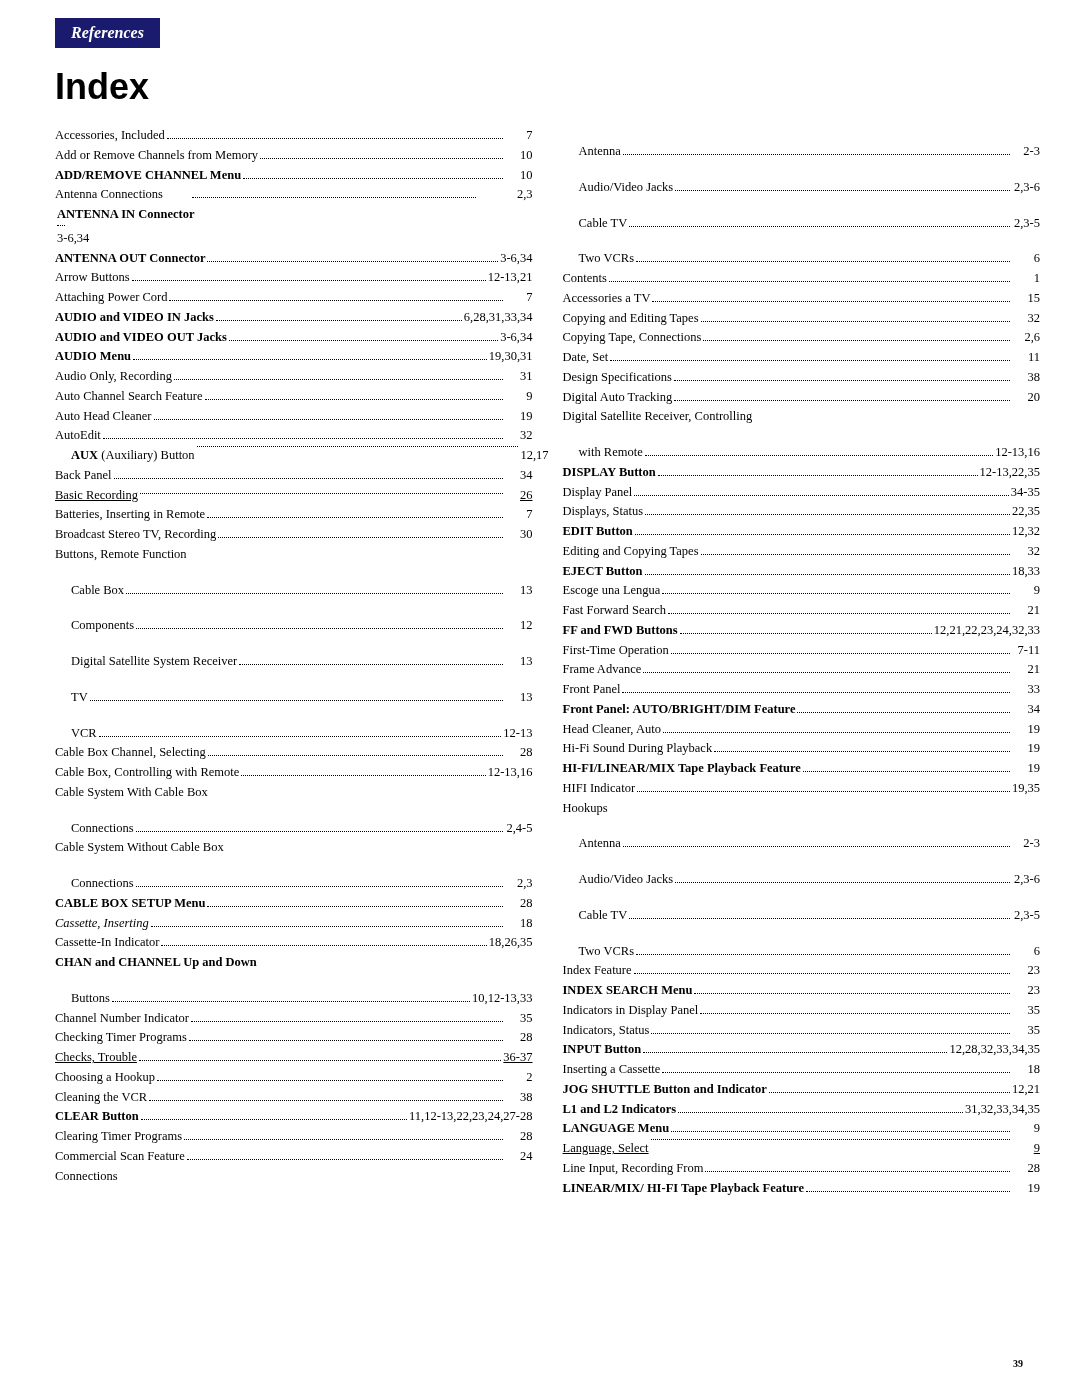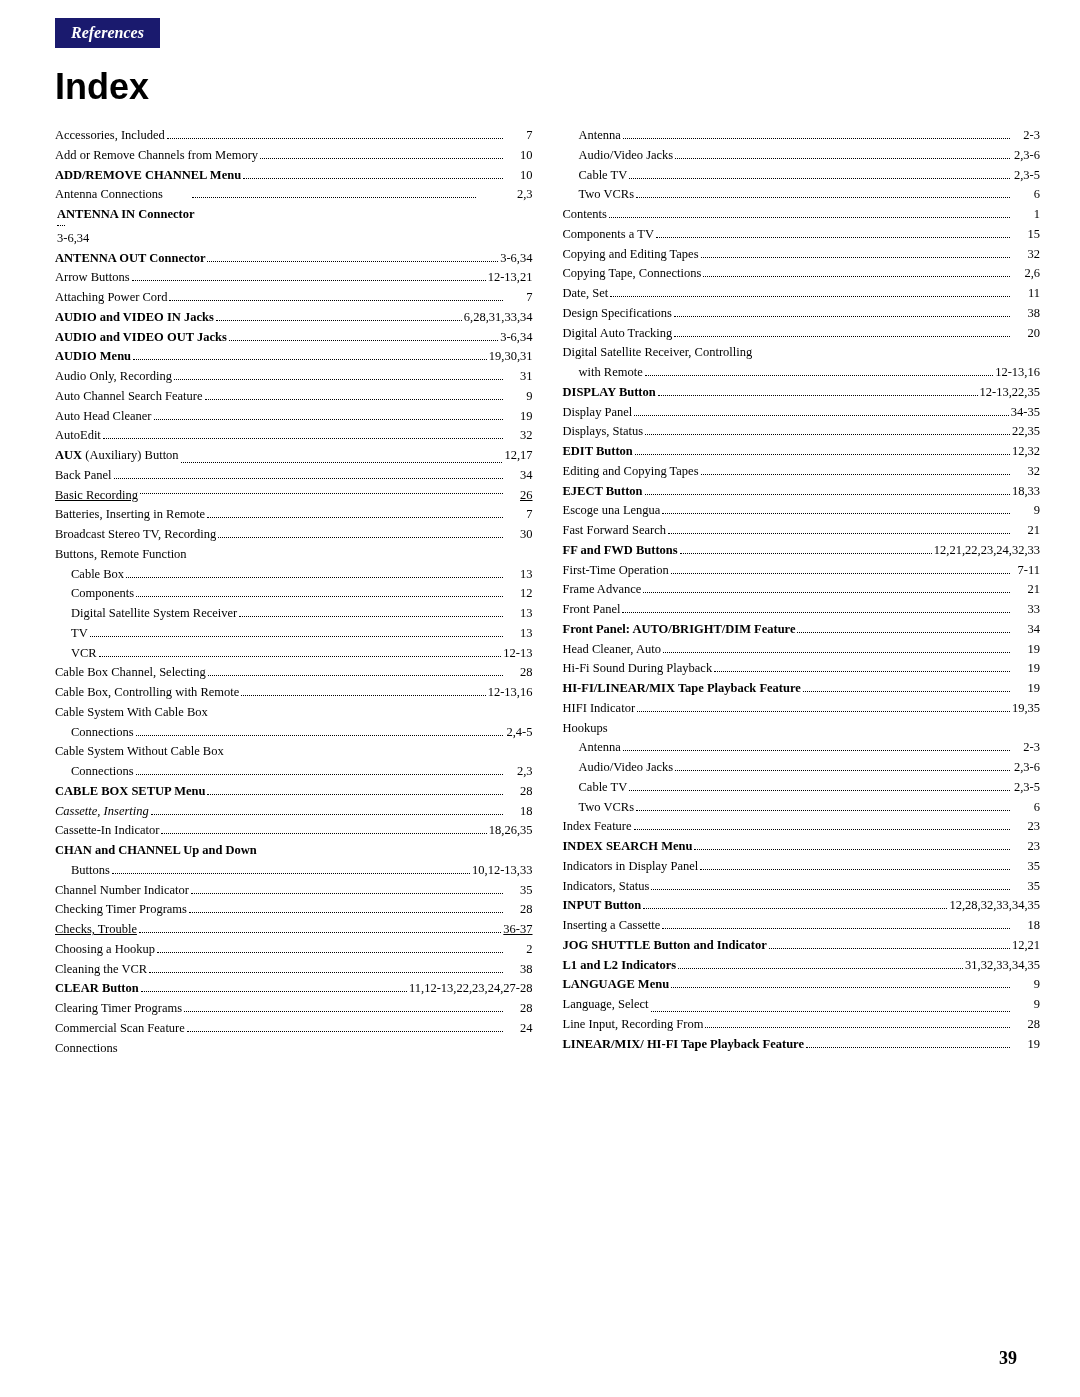--- a/index.html
+++ b/index.html
@@ -61,27 +61,28 @@
       min-width: 28px;
       text-align: right;
     }
 
     .entry-bold .entry-text {
       font-weight: bold;
     }
 
     .entry-indent1 .entry-text {
       padding-left: 16px;
+      margin-top: 16px;
     }
 
     .page-number-bottom {
       position: absolute;
       bottom: 28px;
-      right: 63px;
-      font-size: 18px;
+      right: 57px;
+      font-size: 10px;
       font-weight: bold;
     }
   </style>
 </head>
 <body>
 
 
 
 <div class="header-bar">
   <span>References</span>
@@ -159,21 +160,21 @@
       <div class="entry" style="display: flex; align-items: baseline; width: 100%;">
         <span class="entry-text" style="flex: 0 0 auto; max-width: 78%;">Auto Head Cleaner</span>
         <span style="flex: 1 1 0%; border-bottom: 1px dotted rgb(0, 0, 0); min-width: 8px; margin-bottom: 3px; margin-left: 2px; margin-right: 2px;"></span>
         <span class="entry-page">19</span>
       </div>
       <div class="entry" style="display: flex; align-items: baseline; width: 100%;">
         <span class="entry-text" style="flex: 0 0 auto; max-width: 78%;">AutoEdit</span>
         <span style="flex: 1 1 0%; border-bottom: 1px dotted rgb(0, 0, 0); min-width: 8px; margin-bottom: 3px; margin-left: 2px; margin-right: 2px;"></span>
         <span class="entry-page">32</span>
       </div>
-      <div class="entry" style="display: flex; align-items: flex-end; width: 100%;">
+      <div class="entry" style="display: flex; align-items: flex-start; width: 100%; margin-left: 16px;">
         <span class="entry-text" style="flex: 0 0 auto; max-width: 78%;"><strong>AUX</strong> (Auxiliary) Button</span>
         <span style="flex: 1 1 0%; border-bottom: 1px dotted rgb(0, 0, 0); min-width: 8px; margin-bottom: 3px; margin-left: 2px; margin-right: 2px;"></span>
         <span class="entry-page">12,17</span>
       </div>
       <div class="entry" style="display: flex; align-items: baseline; width: 100%;">
         <span class="entry-text" style="flex: 0 0 auto; max-width: 78%;">Back Panel</span>
         <span style="flex: 1 1 0%; border-bottom: 1px dotted rgb(0, 0, 0); min-width: 8px; margin-bottom: 3px; margin-left: 2px; margin-right: 2px;"></span>
         <span class="entry-page">34</span>
       </div>
       <div class="entry" style="display: flex; align-items: center; width: 100%; text-decoration: underline;">
@@ -332,21 +333,21 @@
         <span class="entry-text" style="flex: 0 0 auto; max-width: 78%;">Two VCRs</span>
         <span style="flex: 1 1 0%; border-bottom: 1px dotted rgb(0, 0, 0); min-width: 8px; margin-bottom: 3px; margin-left: 2px; margin-right: 2px;"></span>
         <span class="entry-page">6</span>
       </div>
       <div class="entry" style="display: flex; align-items: baseline; width: 100%;">
         <span class="entry-text" style="flex: 0 0 auto; max-width: 78%;">Contents</span>
         <span style="flex: 1 1 0%; border-bottom: 1px dotted rgb(0, 0, 0); min-width: 8px; margin-bottom: 3px; margin-left: 2px; margin-right: 2px;"></span>
         <span class="entry-page">1</span>
       </div>
       <div class="entry" style="display: flex; align-items: baseline; width: 100%;">
-        <span class="entry-text" style="flex: 0 0 auto; max-width: 78%;">Components a TV</span>
+        <span class="entry-text" style="flex: 0 0 auto; max-width: 78%;">Accessories a TV</span>
         <span style="flex: 1 1 0%; border-bottom: 1px dotted rgb(0, 0, 0); min-width: 8px; margin-bottom: 3px; margin-left: 2px; margin-right: 2px;"></span>
         <span class="entry-page">15</span>
       </div>
       <div class="entry" style="display: flex; align-items: baseline; width: 100%;">
         <span class="entry-text" style="flex: 0 0 auto; max-width: 78%;">Copying and Editing Tapes</span>
         <span style="flex: 1 1 0%; border-bottom: 1px dotted rgb(0, 0, 0); min-width: 8px; margin-bottom: 3px; margin-left: 2px; margin-right: 2px;"></span>
         <span class="entry-page">32</span>
       </div>
       <div class="entry" style="display: flex; align-items: baseline; width: 100%;">
         <span class="entry-text" style="flex: 0 0 auto; max-width: 78%;">Copying Tape, Connections</span>
@@ -522,21 +523,21 @@
       <div class="entry entry-bold" style="display: flex; align-items: baseline; width: 100%;">
         <span class="entry-text" style="flex: 0 0 auto; max-width: 78%;"><strong>L1 and L2 Indicators</strong></span>
         <span style="flex: 1 1 0%; border-bottom: 1px dotted rgb(0, 0, 0); min-width: 8px; margin-bottom: 3px; margin-left: 2px; margin-right: 2px;"></span>
         <span class="entry-page">31,32,33,34,35</span>
       </div>
       <div class="entry entry-bold" style="display: flex; align-items: baseline; width: 100%;">
         <span class="entry-text" style="flex: 0 0 auto; max-width: 78%;"><strong>LANGUAGE Menu</strong></span>
         <span style="flex: 1 1 0%; border-bottom: 1px dotted rgb(0, 0, 0); min-width: 8px; margin-bottom: 3px; margin-left: 2px; margin-right: 2px;"></span>
         <span class="entry-page">9</span>
       </div>
-      <div class="entry" style="display: flex; align-items: flex-end; width: 100%;">
+      <div class="entry" style="display: flex; align-items: flex-start; width: 100%; text-decoration: underline;">
         <span class="entry-text" style="flex: 0 0 auto; max-width: 78%;">Language, Select</span>
         <span style="flex: 1 1 0%; border-bottom: 1px dotted rgb(0, 0, 0); min-width: 8px; margin-bottom: 3px; margin-left: 2px; margin-right: 2px;"></span>
         <span class="entry-page">9</span>
       </div>
       <div class="entry" style="display: flex; align-items: baseline; width: 100%;">
         <span class="entry-text" style="flex: 0 0 auto; max-width: 78%;">Line Input, Recording From</span>
         <span style="flex: 1 1 0%; border-bottom: 1px dotted rgb(0, 0, 0); min-width: 8px; margin-bottom: 3px; margin-left: 2px; margin-right: 2px;"></span>
         <span class="entry-page">28</span>
       </div>
       <div class="entry entry-bold" style="display: flex; align-items: baseline; width: 100%;">

